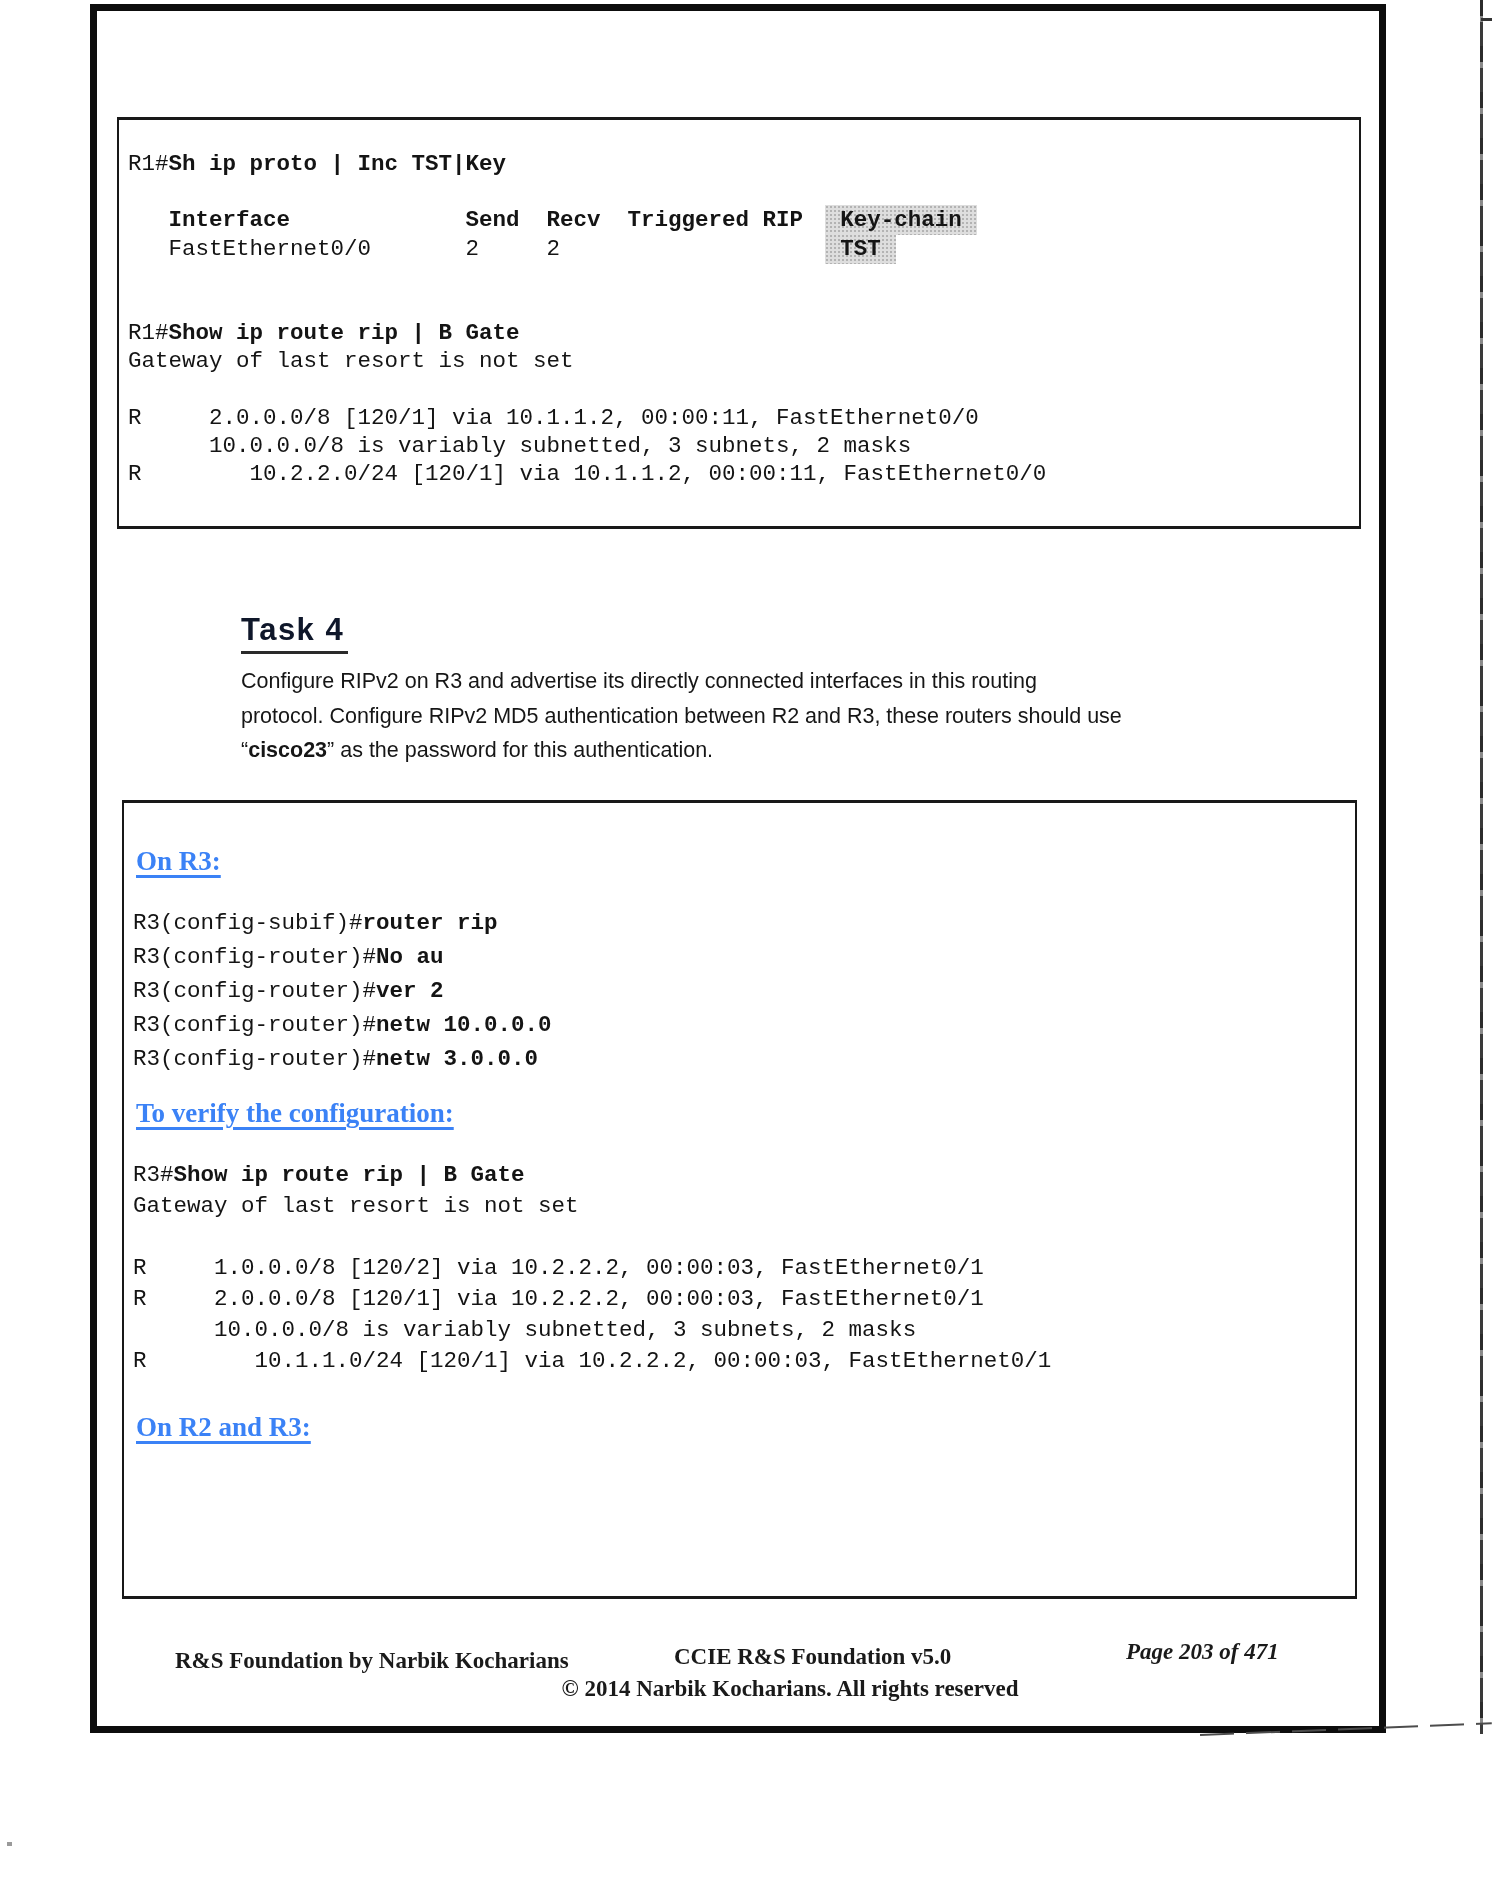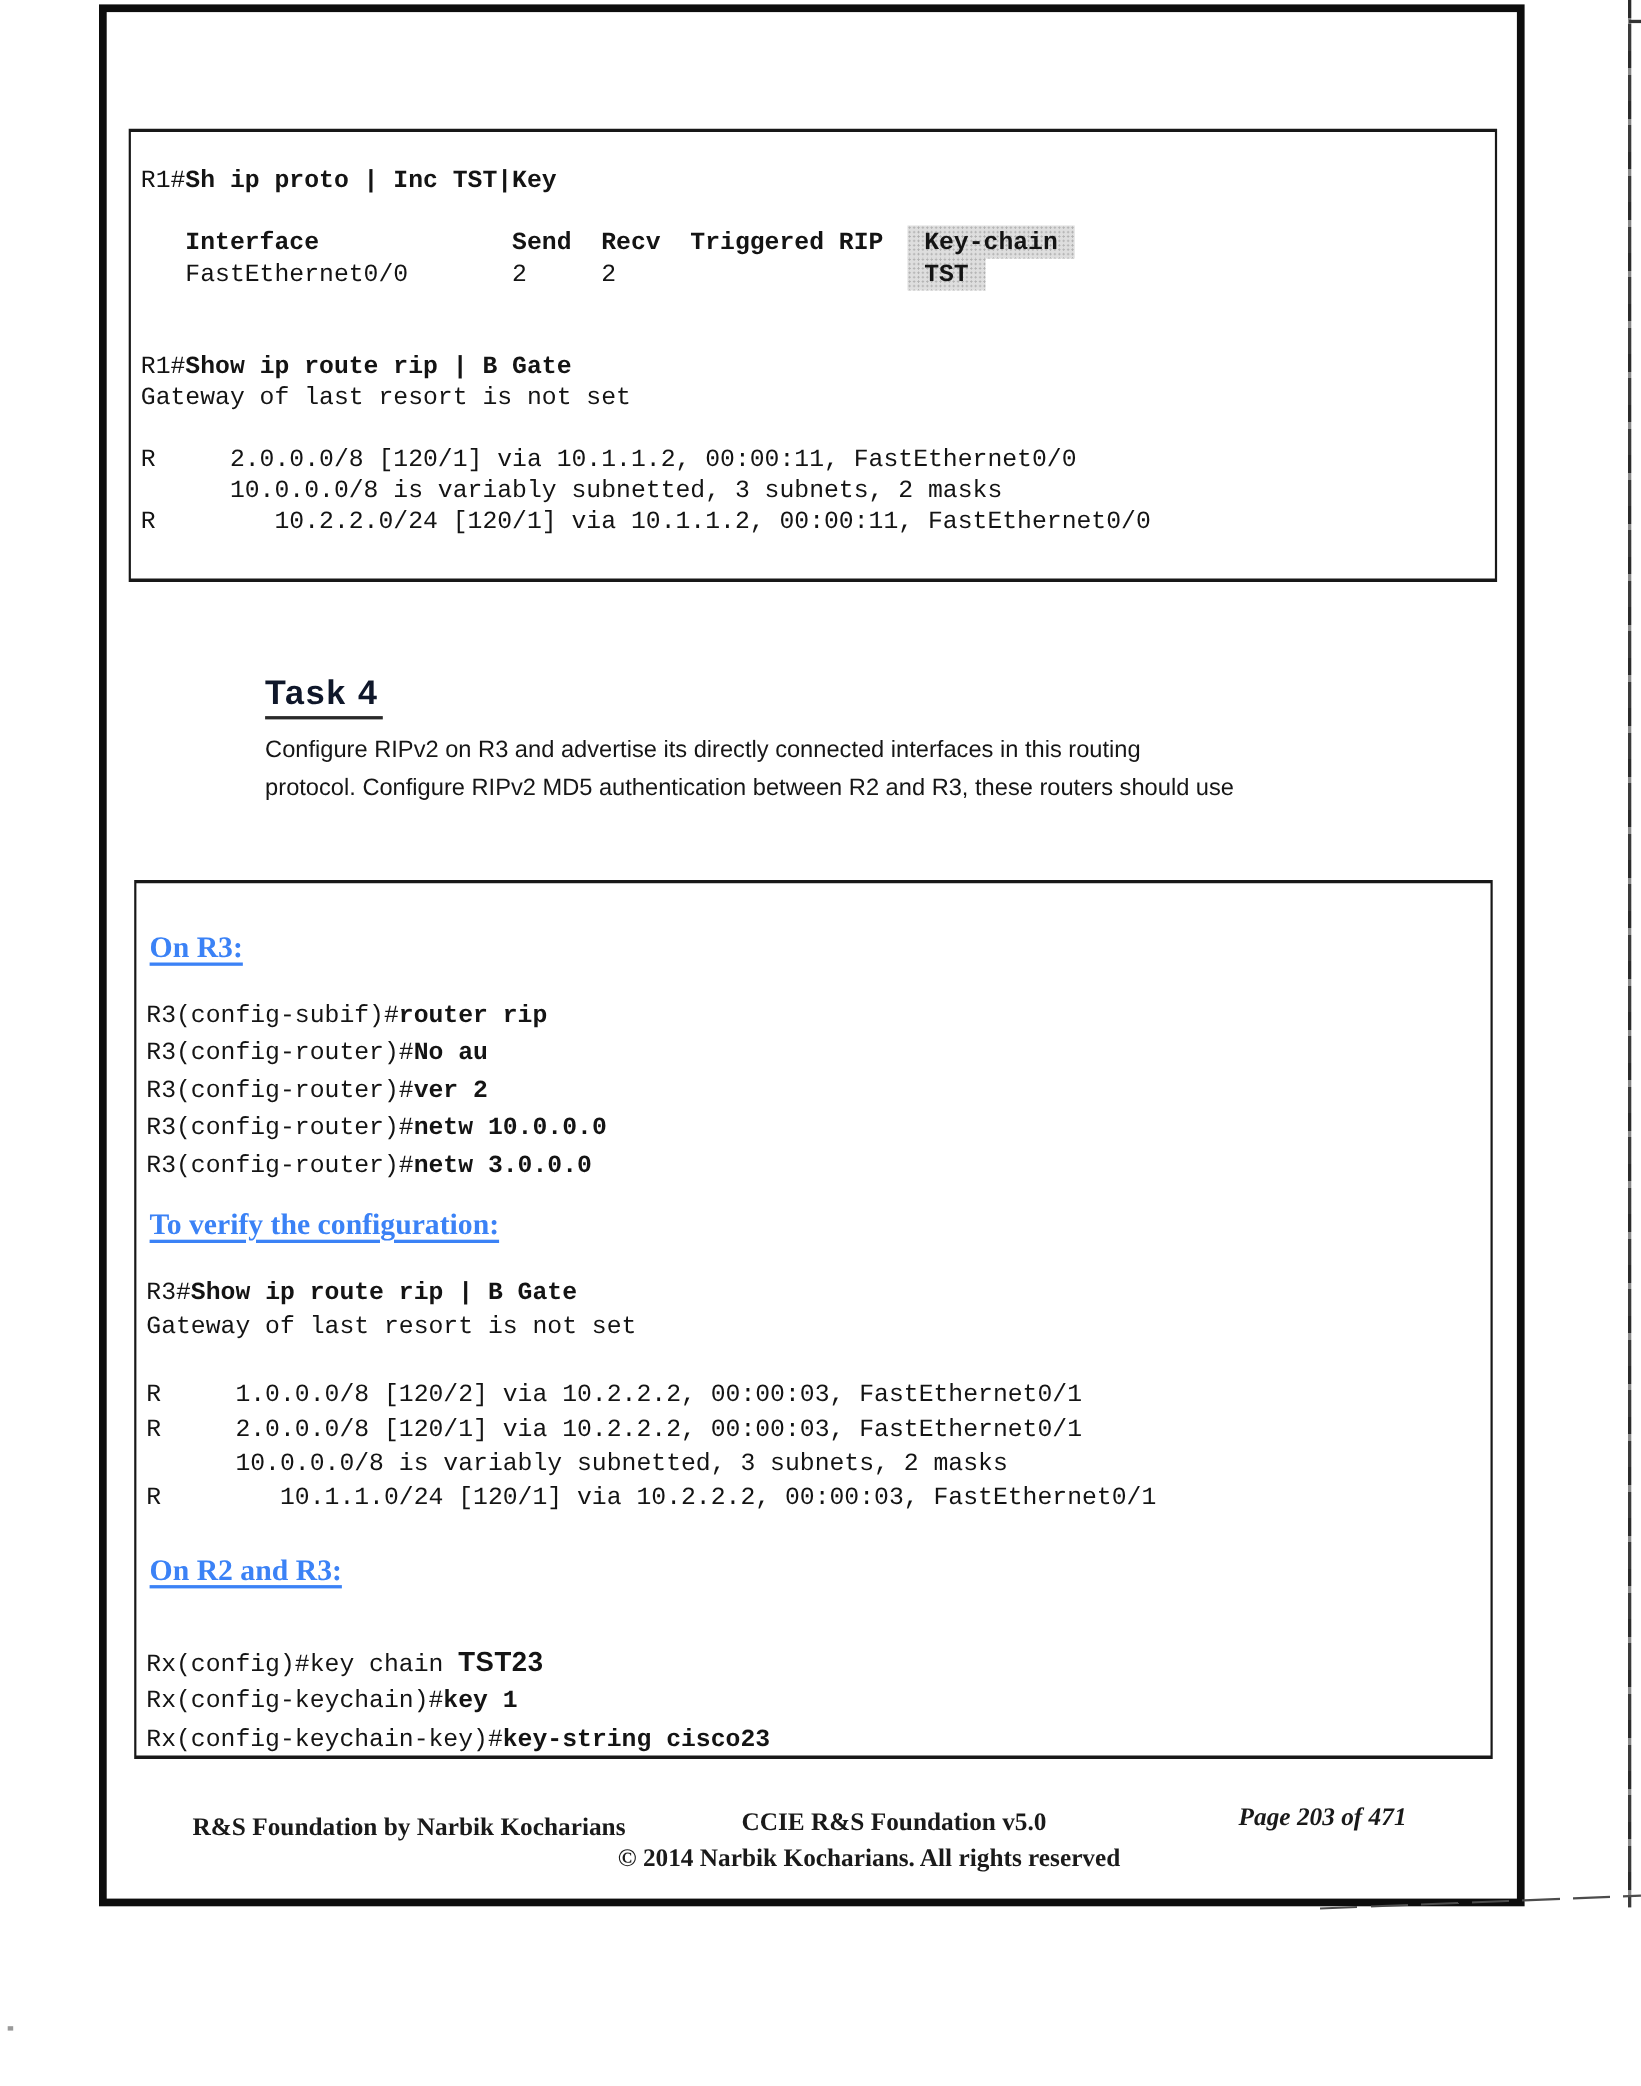--- a/index.html
+++ b/index.html
@@ -86,32 +86,32 @@
   <div class="frame"></div>
 
   <div class="cbox box1"></div>
   <div class="console lh28" style="left:128px;top:150px;"><div class="cline"><span class="seg-p">R1#</span><span class="seg-b">Sh ip proto | Inc TST|Key</span></div><div class="cline">&nbsp;</div><div class="cline"><span class="seg-b">   Interface             Send  Recv  Triggered RIP  </span><span class="seg-h">Key-chain</span></div><div class="cline"><span class="seg-p">   FastEthernet0/0       2     2                    </span><span class="seg-h">TST</span></div><div class="cline">&nbsp;</div><div class="cline">&nbsp;</div><div class="cline"><span class="seg-p">R1#</span><span class="seg-b">Show ip route rip | B Gate</span></div><div class="cline"><span class="seg-p">Gateway of last resort is not set</span></div><div class="cline">&nbsp;</div><div class="cline"><span class="seg-p">R     2.0.0.0/8 [120/1] via 10.1.1.2, 00:00:11, FastEthernet0/0</span></div><div class="cline"><span class="seg-p">      10.0.0.0/8 is variably subnetted, 3 subnets, 2 masks</span></div><div class="cline"><span class="seg-p">R        10.2.2.0/24 [120/1] via 10.1.1.2, 00:00:11, FastEthernet0/0</span></div></div>
 
   <div class="task-title">Task 4</div>
 
   <div class="task-para">
     <div class="pline">Configure RIPv2 on R3 and advertise its directly connected interfaces in this routing</div>
     <div class="pline">protocol. Configure RIPv2 MD5 authentication between R2 and R3, these routers should use</div>
+    <div class="pline"><span>“</span><b>cisco23</b><span>” as the password for this authentication.</span></div>
   </div>
 
   <div class="cbox box2"></div>
 
   <div class="sec-h" style="left:136px;top:846px;">On R3:</div>
   <div class="console lh34" style="left:133px;top:906px;"><div class="cline"><span class="seg-p">R3(config-subif)#</span><span class="seg-b">router rip</span></div><div class="cline"><span class="seg-p">R3(config-router)#</span><span class="seg-b">No au</span></div><div class="cline"><span class="seg-p">R3(config-router)#</span><span class="seg-b">ver 2</span></div><div class="cline"><span class="seg-p">R3(config-router)#</span><span class="seg-b">netw 10.0.0.0</span></div><div class="cline"><span class="seg-p">R3(config-router)#</span><span class="seg-b">netw 3.0.0.0</span></div></div>
 
   <div class="sec-h" style="left:136px;top:1098px;">To verify the configuration:</div>
   <div class="console lh31" style="left:133px;top:1160px;"><div class="cline"><span class="seg-p">R3#</span><span class="seg-b">Show ip route rip | B Gate</span></div><div class="cline"><span class="seg-p">Gateway of last resort is not set</span></div><div class="cline">&nbsp;</div><div class="cline"><span class="seg-p">R     1.0.0.0/8 [120/2] via 10.2.2.2, 00:00:03, FastEthernet0/1</span></div><div class="cline"><span class="seg-p">R     2.0.0.0/8 [120/1] via 10.2.2.2, 00:00:03, FastEthernet0/1</span></div><div class="cline"><span class="seg-p">      10.0.0.0/8 is variably subnetted, 3 subnets, 2 masks</span></div><div class="cline"><span class="seg-p">R        10.1.1.0/24 [120/1] via 10.2.2.2, 00:00:03, FastEthernet0/1</span></div></div>
 
   <div class="sec-h" style="left:136px;top:1412px;">On R2 and R3:</div>
-  <div class="console lh35" style="left:133px;top:1494px;"><div class="cline"><span class="seg-p">Rx(config)#key chain </span><span class="seg-s">TST23</span></div><div class="cline"><span class="seg-p">Rx(config-keychain)#</span><span class="seg-b">key 1</span></div><div class="cline"><span class="seg-p">Rx(config-keychain-key)#</span><span class="seg-b">key-string cisco23</span></div></div>
 
   <div class="foot" style="left:175px;top:1648px;">R&amp;S Foundation by Narbik Kocharians</div>
   <div class="foot" style="left:674px;top:1644px;">CCIE R&amp;S Foundation v5.0</div>
   <div class="foot italic" style="left:1126px;top:1639px;">Page 203 of 471</div>
   <div class="foot" style="left:540px;top:1676px;width:500px;text-align:center;">© 2014 Narbik Kocharians. All rights reserved</div>
 
   <div class="art-vline"></div>
   <div class="art-tick"></div>
   <div class="art-scratch"></div>
   <div class="art-speck"></div>

